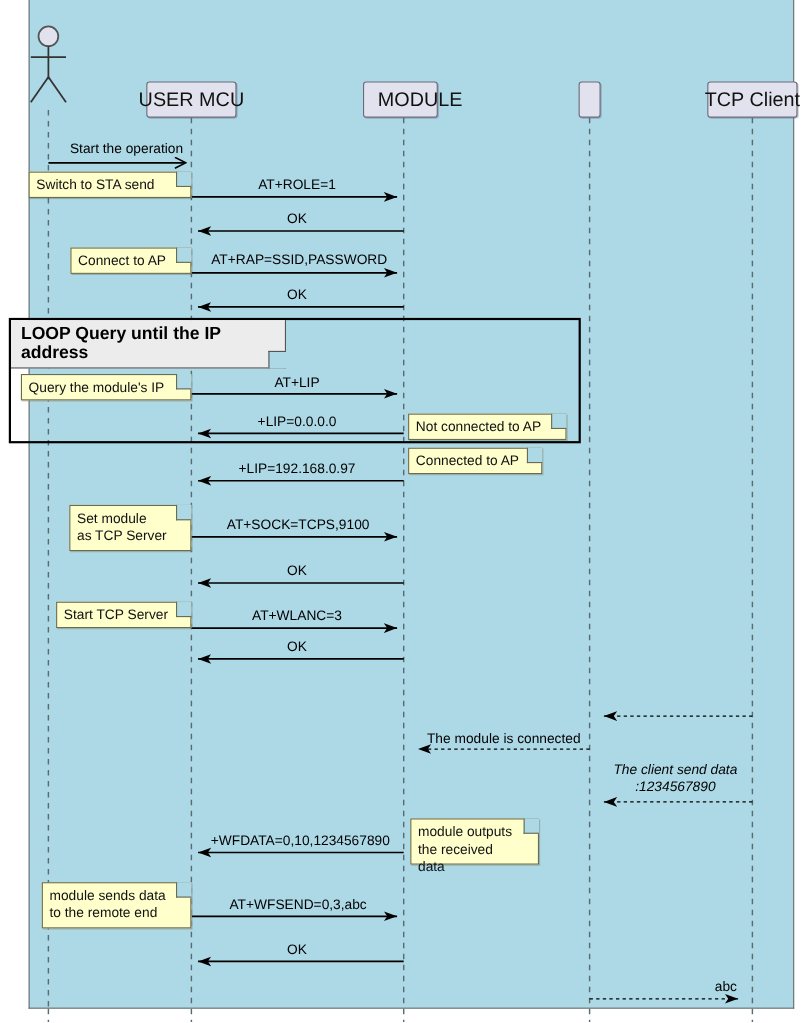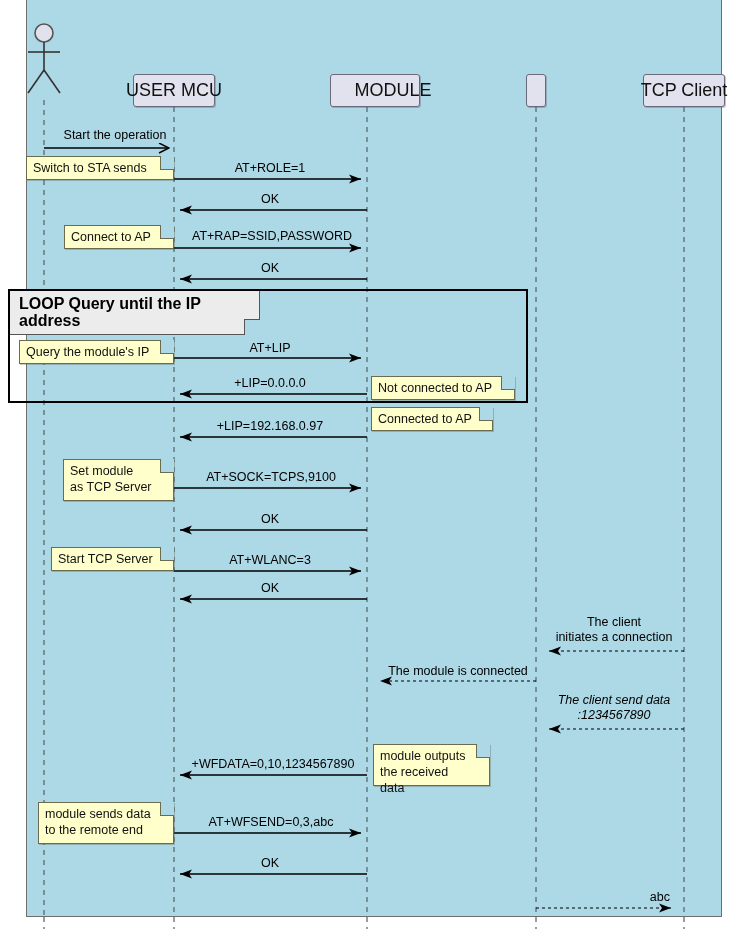--- a/index.html
+++ b/index.html
@@ -203,21 +203,21 @@
 
       <line x1="684" y1="729" x2="549" y2="729" marker-end="url(#arrow-solid-r)"></line>
 
       <line x1="536" y1="908" x2="671" y2="908" marker-end="url(#arrow-solid-r)"></line>
     </g>
   </svg>
 
   <div class="lifeline-box" style="left:133px; top:74px; width:82px; height:33px;">
     <span>USER MCU</span>
   </div>
-  <div class="lifeline-box" style="left:330px; top:74px; width:90px; height:33px;padding-left:36px;">
+  <div class="lifeline-box" style="left:330px; top:74px; width:68px; height:33px;padding-left:36px;">
     <span>MODULE</span>
   </div>
   <div class="lifeline-box" style="left:526px; top:74px; width:20px; height:33px;">
     <span></span>
   </div>
   <div class="lifeline-box" style="left:643px; top:74px; width:82px; height:33px;">
     <span>TCP Client</span>
   </div>
 
   <div id="loop-frame" style="left:8px; top:289px; width:520px; height:114px;"></div>
@@ -231,37 +231,33 @@
   <div class="msg-label" style="left:180px; top:229px; width:184px;">AT+RAP=SSID,PASSWORD</div>
   <div class="msg-label" style="left:210px; top:261px; width:120px;">OK</div>
   <div class="msg-label" style="left:210px; top:341px; width:120px;">AT+LIP</div>
   <div class="msg-label" style="left:206px; top:376px; width:128px;">+LIP=0.0.0.0</div>
   <div class="msg-label" style="left:200px; top:419px; width:140px;">+LIP=192.168.0.97</div>
   <div class="msg-label" style="left:186px; top:470px; width:170px;">AT+SOCK=TCPS,9100</div>
   <div class="msg-label" style="left:210px; top:512px; width:120px;">OK</div>
   <div class="msg-label" style="left:206px; top:553px; width:128px;">AT+WLANC=3</div>
   <div class="msg-label" style="left:210px; top:581px; width:120px;">OK</div>
 
-  <div class="msg-label" style="left:540px; top:615px; width:148px;">
-    <div>The client</div>
-    <div>initiates a connection</div>
-  </div>
   <div class="msg-label" style="left:382px; top:664px; width:152px;">The module is connected</div>
   <div class="msg-label" style="left:540px; top:693px; width:148px;font-style:italic;">
     <div>The client send data</div>
     <div>:1234567890</div>
   </div>
 
   <div class="msg-label" style="left:180px; top:757px; width:186px;">+WFDATA=0,10,1234567890</div>
   <div class="msg-label" style="left:190px; top:815px; width:162px;">AT+WFSEND=0,3,abc</div>
   <div class="msg-label" style="left:210px; top:856px; width:120px;">OK</div>
   <div class="msg-label" style="left:550px; top:890px; width:120px;text-align:right;">abc</div>
 
   <div class="note" style="left:26px; top:156px; width:148px; height:24px;">
-    <div>Switch to STA sends</div>
+    <div>Switch to STA send</div>
   </div>
 
   <div class="note" style="left:64px; top:225px; width:110px; height:24px;">
     <div>Connect to AP</div>
   </div>
 
   <div class="note" style="left:19px; top:340px; width:155px; height:24px;">
     <div>Query the module's IP</div>
   </div>
 

